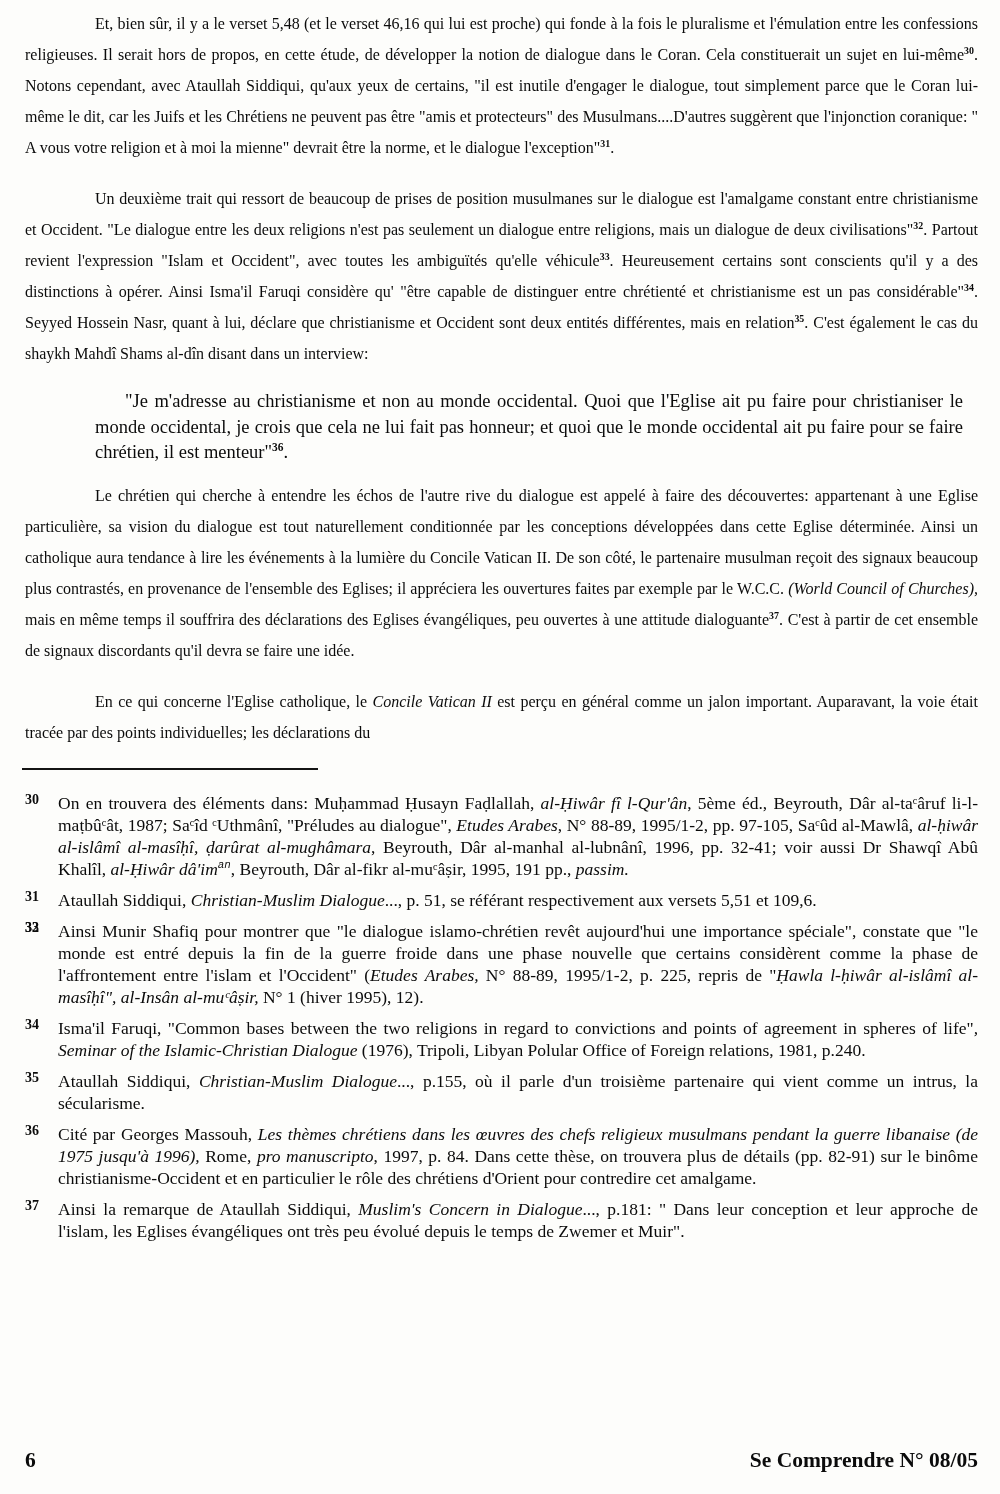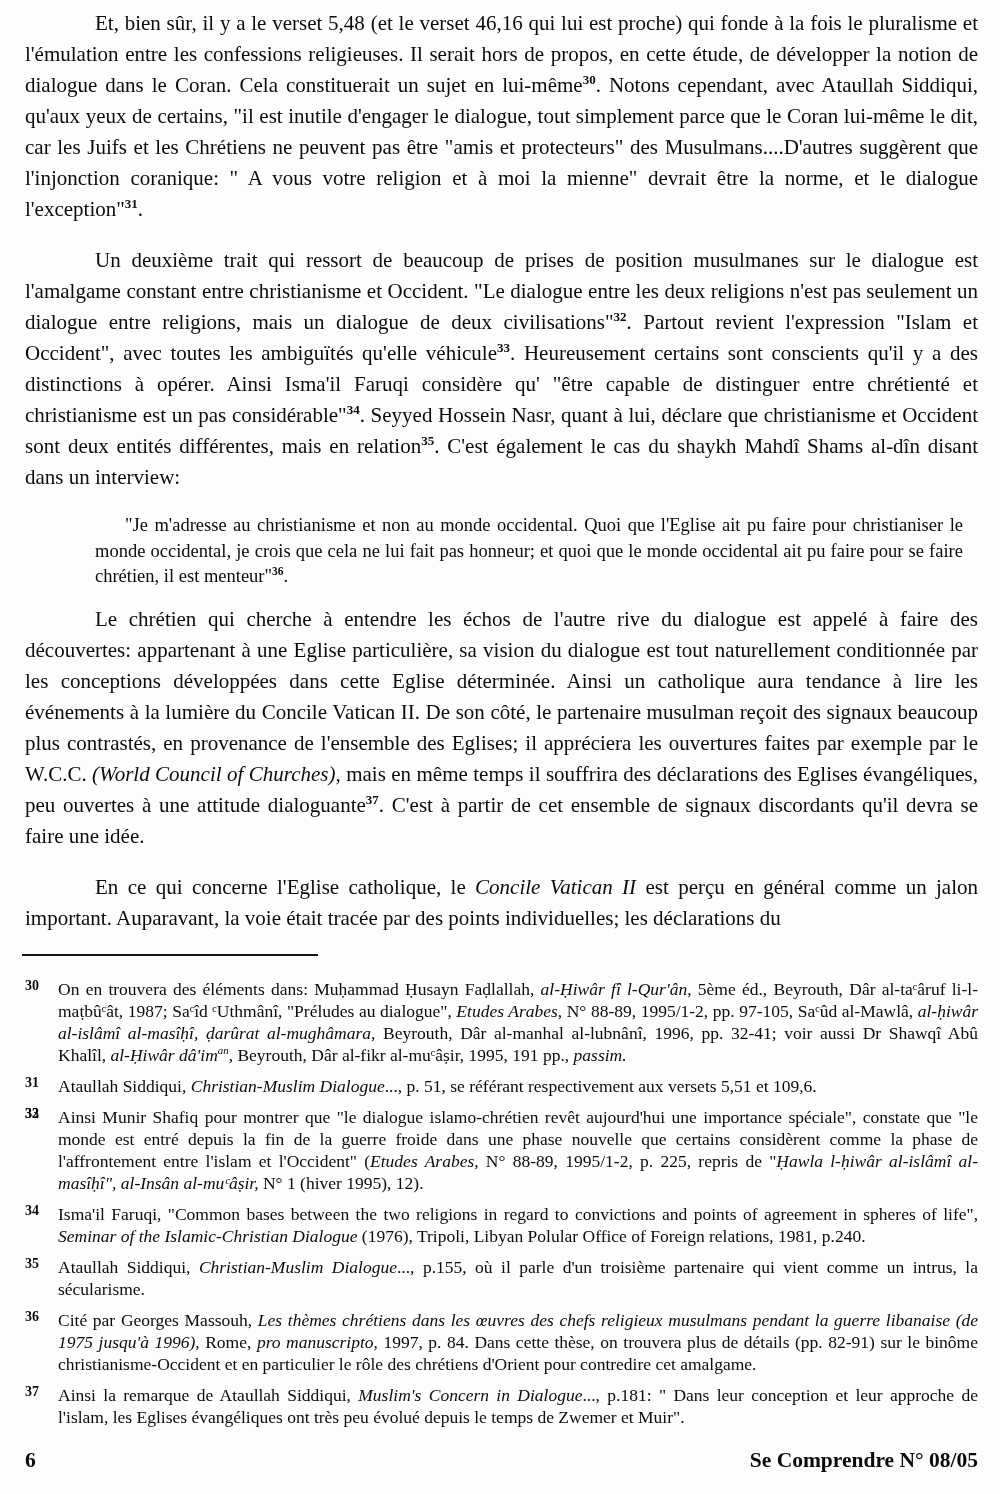--- a/index.html
+++ b/index.html
@@ -11,39 +11,39 @@
     position: relative;
     overflow: hidden;
     background: #fdfdfb;
     color: #0b0b0b;
     font-family: "Liberation Serif", "DejaVu Serif", serif;
     box-sizing: border-box;
     padding: 8px 22px 0 25px;
   }
   main[data-name="main-text"] p.para {
     margin: 0 0 20px 0;
-    font-size: 21px;
+    font-size: 16px;
     line-height: 31px;
     text-align: justify;
     text-indent: 70px;
   }
   blockquote.quote {
     margin: 10px 15px 14px 70px;
     font-size: 18.5px;
     line-height: 25.5px;
     text-align: justify;
     text-indent: 30px;
   }
   sup {
     font-size: 62%;
     line-height: 0;
     vertical-align: super;
   }
   sup.bold { font-weight: 700; }
-  sup.ital { font-style: italic; }
+  sup.ital { font-style: italic; font-family: Liberation Mono, monospace; }
   em { font-style: italic; }
   .fn-sep {
     width: 296px;
     height: 0;
     border: none;
     border-top: 2px solid #141414;
     margin: 16px 0 22px -3px;
   }
   section[data-name="footnotes-section"] { }
   .footnote {

